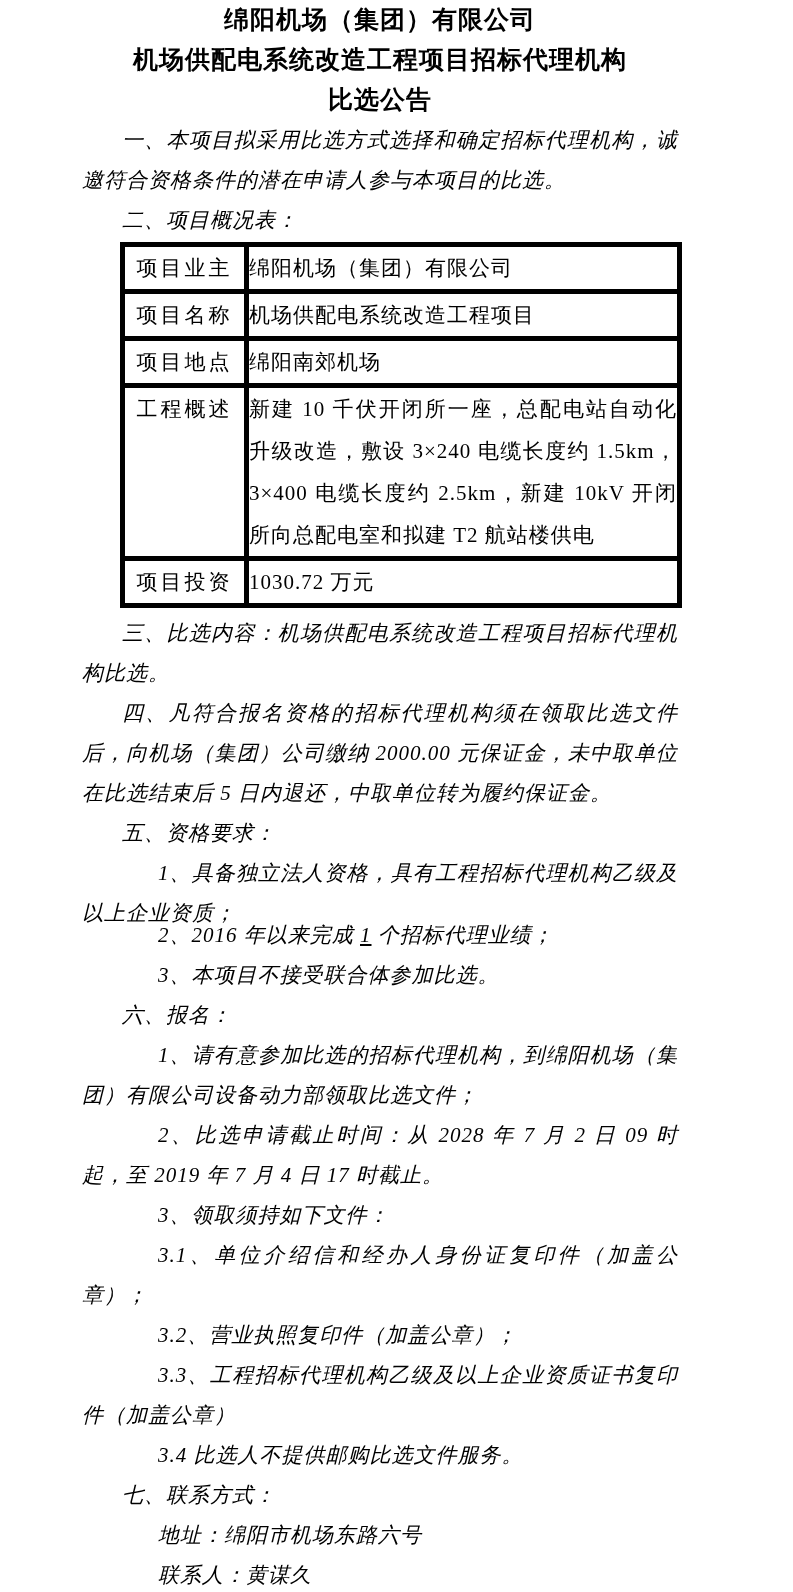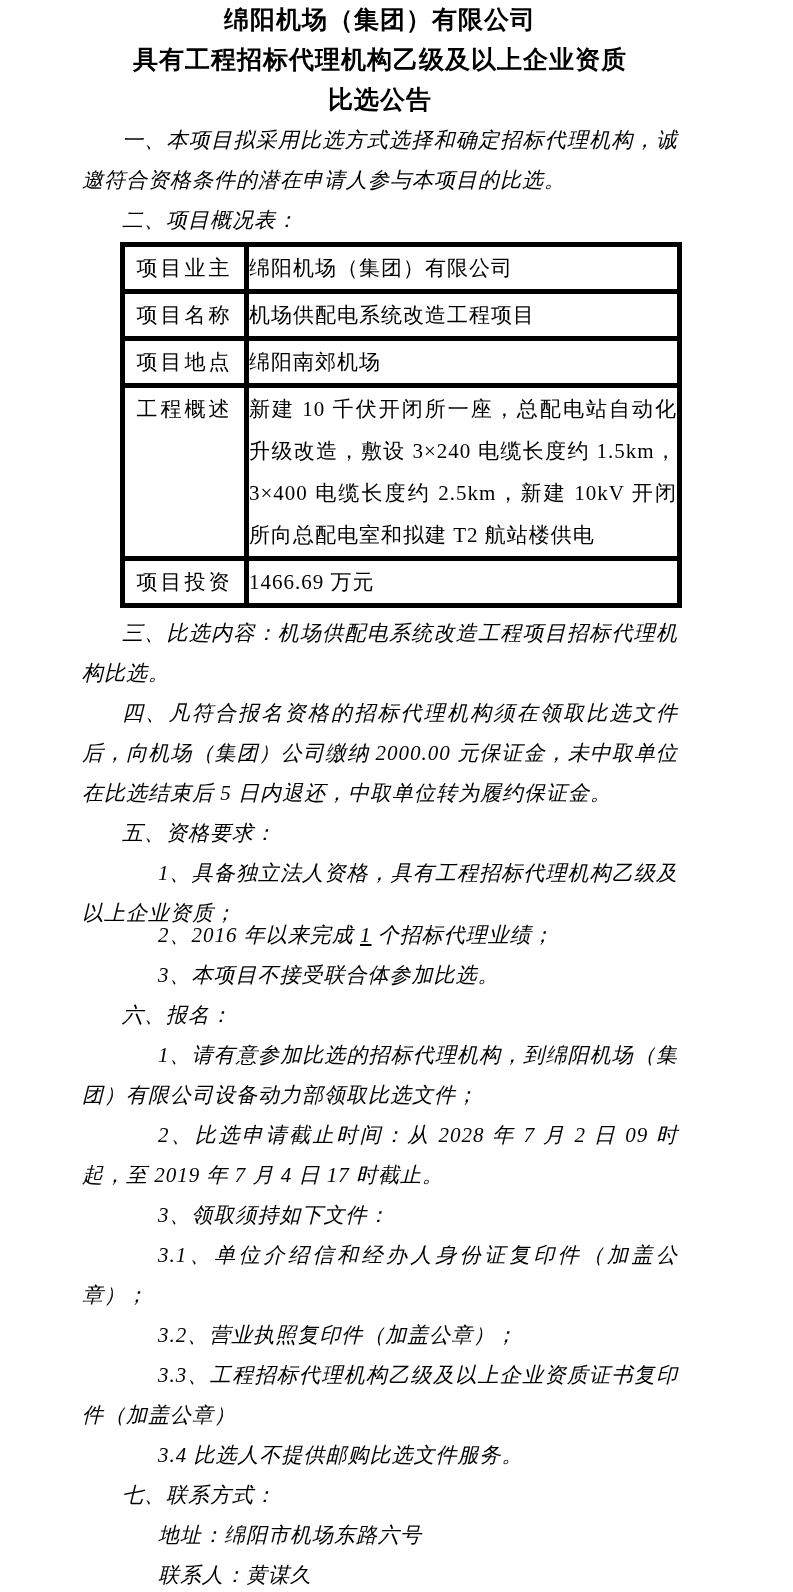--- a/index.html
+++ b/index.html
@@ -66,21 +66,21 @@
   }
   tr.r { height: 42px; }
   tr.r-tall { height: 168px; padding-left: 26px; }
 </style>
 </head>
 <body>
 
 <div class="doc">
 
   <div class="title">绵阳机场（集团）有限公司</div>
-  <div class="title">具有工程招标代理机构乙级及以上企业资质</div>
+  <div class="title">机场供配电系统改造工程项目招标代理机构</div>
   <div class="title">比选公告</div>
 
   <div class="para ind2">一、本项目拟采用比选方式选择和确定招标代理机构，诚邀符合资格条件的潜在申请人参与本项目的比选。</div>
   <div class="para ind2">二、项目概况表：</div>
 
   <table class="overview">
     <tbody>
       <tr class="r">
         <td class="lbl">项目业主</td>
         <td class="val">绵阳机场（集团）有限公司</td>
@@ -92,21 +92,21 @@
       <tr class="r">
         <td class="lbl">项目地点</td>
         <td class="val">绵阳南郊机场</td>
       </tr>
       <tr class="r-tall">
         <td class="lbl">工程概述</td>
         <td class="val">新建 10 千伏开闭所一座，总配电站自动化升级改造，敷设 3×240 电缆长度约 1.5km，3×400 电缆长度约 2.5km，新建 10kV 开闭所向总配电室和拟建 T2 航站楼供电</td>
       </tr>
       <tr class="r">
         <td class="lbl">项目投资</td>
-        <td class="val">1466.69 万元</td>
+        <td class="val">1030.72 万元</td>
       </tr>
     </tbody>
   </table>
 
   <div class="para ind2">三、比选内容：机场供配电系统改造工程项目招标代理机构比选。</div>
   <div class="para ind2">四、凡符合报名资格的招标代理机构须在领取比选文件后，向机场（集团）公司缴纳 2000.00 元保证金，未中取单位在比选结束后 5 日内退还，中取单位转为履约保证金。</div>
 
   <div class="para ind2">五、资格要求：</div>
   <div class="para ind4">1、具备独立法人资格，具有工程招标代理机构乙级及以上企业资质；</div>
   <div class="para ind4 tight"><span>2、2016 年以来完成 </span><span class="u">1</span><span> 个招标代理业绩；</span></div>

